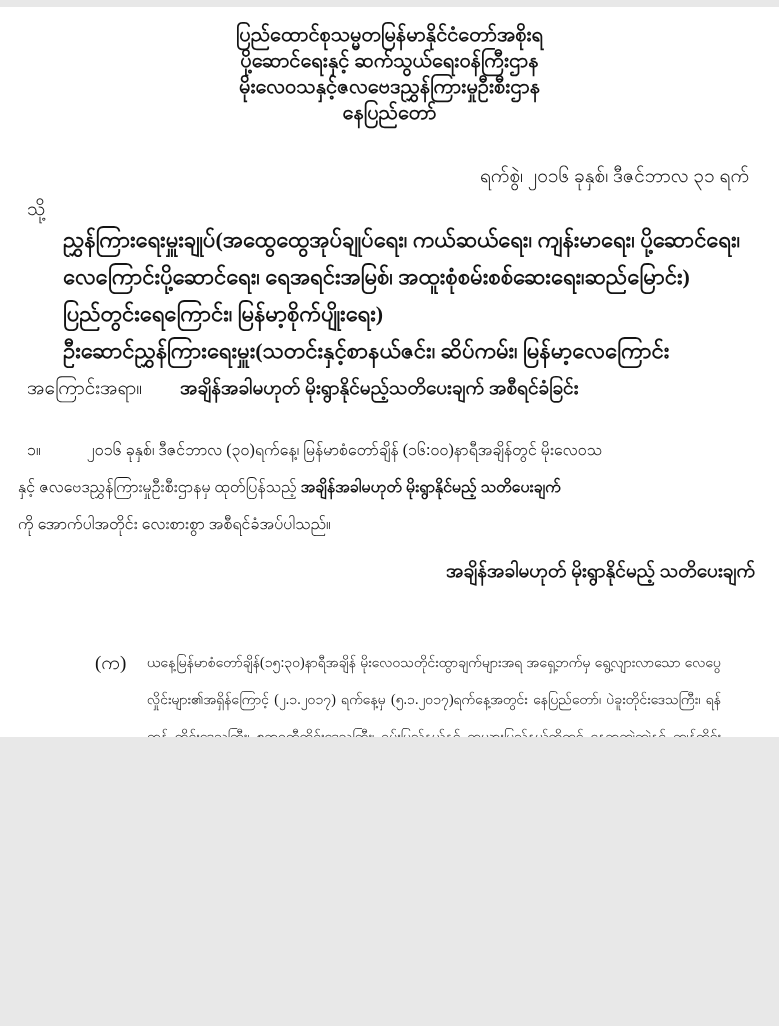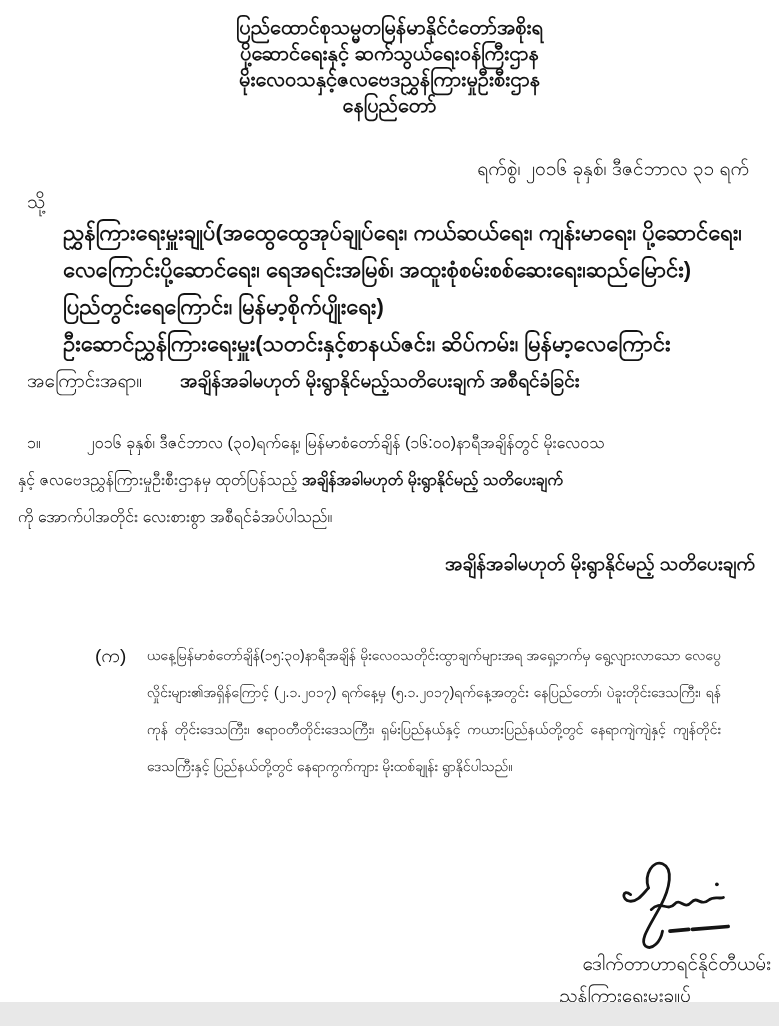--- a/index.html
+++ b/index.html
@@ -1,24 +1,24 @@
 <!DOCTYPE html>
 <html><head>
 <meta charset="utf-8">
 <style>
   html,body{margin:0;padding:0;background:#e8e8e8;}
   .page{
     position:relative;
-    width:779px;height:1002px;
+    width:779px;height:730px;
     background:#ffffff;
     color:#141414;
-    font-family:Liberation Sans, sans-serif;
+    font-family:Liberation Serif, serif;
     font-size:19px;
     overflow:hidden;
-    margin:0 auto;
+    margin:7px auto;
   }
   .letterhead{
     position:absolute;top:14px;left:0;right:0;
     text-align:center;font-weight:bold;
     font-size:20px;line-height:26px;
   }
   .date-line{
     position:absolute;top:156px;right:30px;
     font-size:19px;
   }

